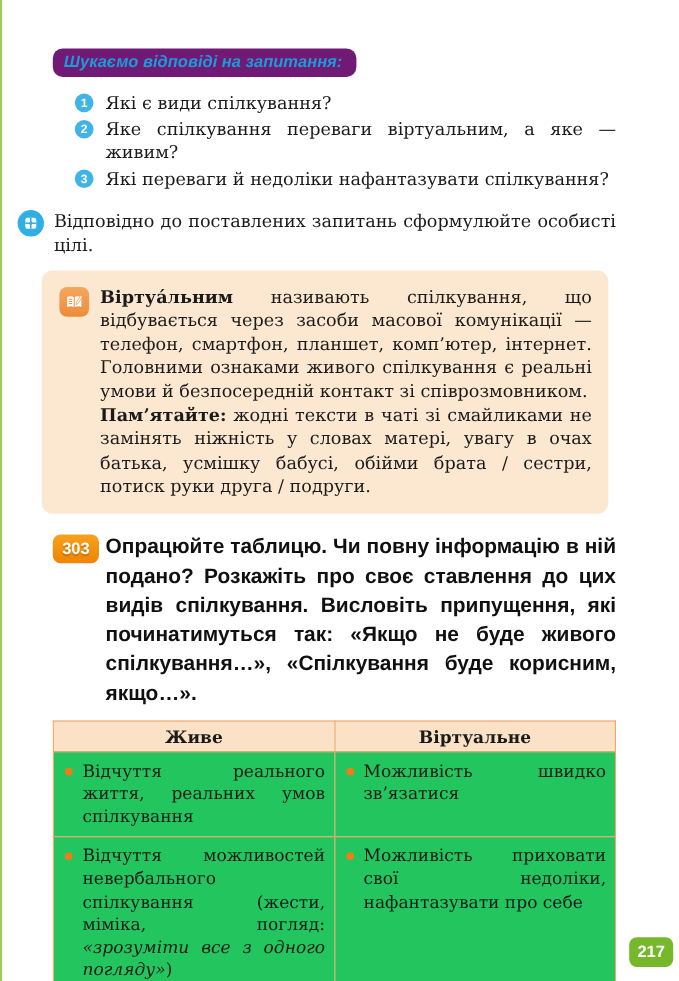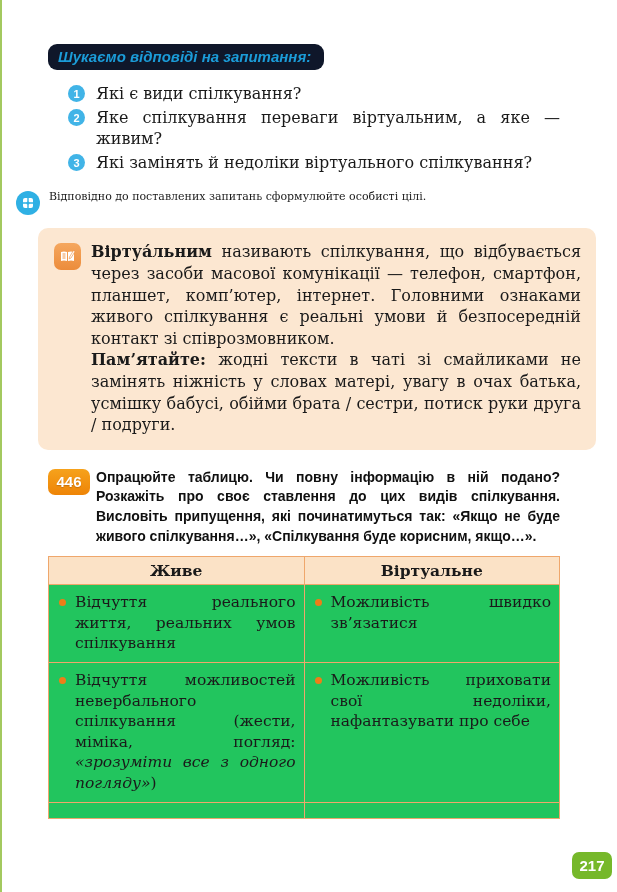--- a/index.html
+++ b/index.html
@@ -15,21 +15,21 @@
     position: absolute; left: 0; top: 0; bottom: 0;
     width: 2px; background: #a3c95f;
   }
   .content {
     position: absolute; left: 48px; top: 44px; width: 512px;
   }
 
   
   .banner {
     display: inline-block;
-    background: #0f172a;
+    background: #701a75;
     border-radius: 9px;
     padding: 4px 13px 5px 10px;
     font-family: "Liberation Sans", sans-serif;
     font-weight: bold; font-style: italic;
     font-size: 15px; color: #1b9cd8;
   }
 
   
   .questions { margin: 13px 0 0 20px; }
   .q-item { display: flex; align-items: flex-start; margin-bottom: 3px; }
@@ -43,25 +43,25 @@
   }
   .q-text { flex: 1 1 auto; font-size: 16px; line-height: 1.32; text-align: justify; }
 
   
   .goal-note { display: flex; align-items: flex-start; margin: 17px 0 0 -32px; }
   .goal-icon {
     flex: 0 0 auto; width: 24px; height: 24px; margin: 1px 9px 0 0;
     background: #2fb0e4; border-radius: 50%;
     display: flex; align-items: center; justify-content: center;
   }
-  .goal-text { flex: 1 1 auto; font-size: 11px; line-height: 1.32; text-align: justify; }
+  .goal-text { flex: 1 1 auto; font-size: 16px; line-height: 1.32; text-align: justify; }
 
   
   .def-box {
-    margin: 13px 0 0 -10px; width: 558px;
+    margin: 13px 0 0 -10px; width: 515px;
     background: #fce7d1; border-radius: 10px;
     padding: 13px 15px 14px 16px;
     display: flex; align-items: flex-start;
   }
   .book-icon {
     flex: 0 0 auto; width: 27px; height: 27px; margin: 2px 10px 0 0;
     background: linear-gradient(#f5a75e, #ec8c3b);
     border-radius: 7px;
     display: flex; align-items: center; justify-content: center;
   }
@@ -75,21 +75,21 @@
     background: linear-gradient(#f6a21c, #ee8406);
     border-radius: 7px;
     color: #fff; font-family: "Liberation Sans", sans-serif;
     font-weight: bold; font-size: 15px;
     display: flex; align-items: center; justify-content: center;
     text-shadow: 0 1px 1px rgba(140,70,0,.4);
   }
   .ex-text {
     flex: 1 1 auto;
     font-family: "Liberation Sans", sans-serif;
-    font-weight: bold; font-size: 14px; line-height: 1.4;
+    font-weight: bold; font-size: 19px; line-height: 1.4;
     text-align: justify; color: #101010;
   }
 
   
   .table-title {
     margin-top: 15px; text-align: center;
     font-size: 17px; font-weight: bold; letter-spacing: 2px;
   }
   table.cmp {
     margin-top: 10px; width: 512px;
@@ -136,21 +136,21 @@
     <div class="q-item">
       <span class="q-num">1</span>
       <span class="q-text">Які є види спілкування?</span>
     </div>
     <div class="q-item">
       <span class="q-num">2</span>
       <span class="q-text">Яке спілкування переваги віртуальним, а яке — живим?</span>
     </div>
     <div class="q-item">
       <span class="q-num">3</span>
-      <span class="q-text">Які замінять й недоліки віртуального спілкування?</span>
+      <span class="q-text">Які переваги й недоліки нафантазувати спілкування?</span>
     </div>
   </div>
 
   <div class="goal-note">
     <span class="goal-icon">
       <svg width="14" height="14" viewBox="0 0 14 14">
         <rect x="2" y="2" width="10" height="10" rx="2" fill="#ffffff"></rect>
         <path d="M7 2 V12 M2 7 H12" stroke="#2fb0e4" stroke-width="1.4"></path>
         <circle cx="7" cy="7" r="1.6" fill="#2fb0e4"></circle>
       </svg>
@@ -167,21 +167,21 @@
         <path d="M10.5 9 L14.5 2.5 L16 3.4 L12 10 L10.2 10.8 Z" fill="#ffffff" stroke="#ec8c3b" stroke-width="0.6"></path>
       </svg>
     </span>
     <div class="def-text">
       <span class="lead">Віртуа́льним</span><span> називають спілкування, що відбувається через засоби масової комунікації — телефон, смартфон, планшет, комп’ютер, інтернет. Головними ознаками живого спілкування є реальні умови й безпосередній контакт зі співрозмовником.</span><br>
       <span class="lead">Пам’ятайте:</span><span> жодні тексти в чаті зі смайликами не замінять ніжність у словах матері, увагу в очах батька, усмішку бабусі, обійми брата / сестри, потиск руки друга / подруги.</span>
     </div>
   </div>
 
   <div class="exercise">
-    <span class="ex-badge">446</span>
+    <span class="ex-badge">303</span>
     <span class="ex-text">Опрацюйте таблицю. Чи повну інформацію в ній подано? Розкажіть про своє ставлення до цих видів спілкування. Висловіть припущення, які починатимуться так: «Якщо не буде живого спілкування…», «Спілкування буде корисним, якщо…».</span>
   </div>
 
 
   <table class="cmp">
     <colgroup>
         <col style="width:50%">
         <col style="width:50%">
       </colgroup>
     <tbody>

